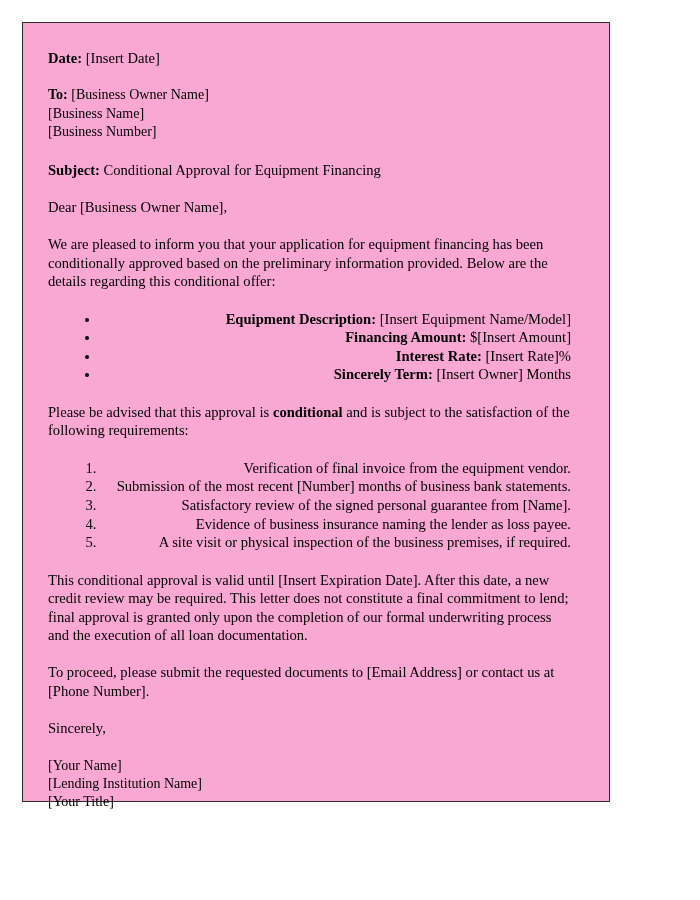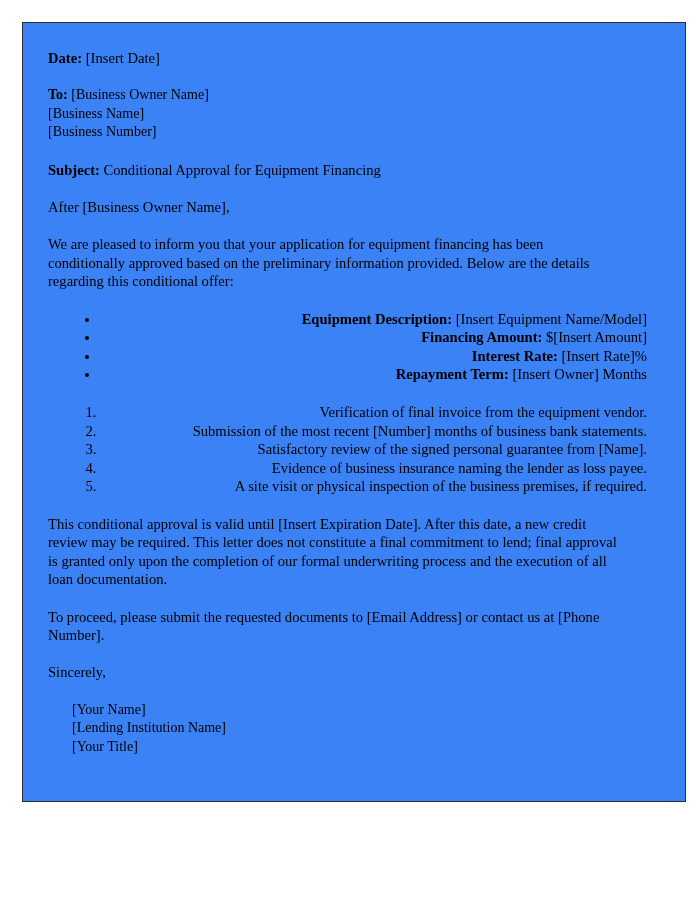--- a/index.html
+++ b/index.html
@@ -13,25 +13,25 @@
     height: 900px;
     font-family: "Liberation Serif", "DejaVu Serif", serif;
     color: #000000;
     overflow: hidden;
   }
 
   .page-frame {
     position: absolute;
     left: 22px;
     top: 22px;
-    width: 664px;
+    width: 588px;
     height: 780px;
     border: 1.4px solid #2b2b2b;
     box-sizing: border-box;
-    background: #3b82f6;
+    background: #f9a8d4;
   }
 
   .doc-body {
     padding: 26px 38px 0 25px;
     box-sizing: border-box;
   }
 
   .letter-line,
   .letter-para {
     font-size: 14.6px;
@@ -81,21 +81,20 @@
 
   ol.req-list li {
     font-size: 14.6px;
     line-height: 18.6px;
     padding-left: 2px;
     text-align: right;
   }
 
   .sig-block .addr-line {
     line-height: 18.4px;
-    margin-left: 24px;
   }
 </style>
 </head>
 <body>
 
 <div class="page-frame">
   <div class="doc-body">
 
     <div class="block">
       <div class="letter-line">
@@ -114,46 +113,51 @@
     </div>
 
     <div class="block">
       <div class="letter-line">
         <span class="label-bold">Subject:</span>
         <span>Conditional Approval for Equipment Financing</span>
       </div>
     </div>
 
     <div class="block">
-      <div class="letter-line">After [Business Owner Name],</div>
+      <div class="letter-line">Dear [Business Owner Name],</div>
     </div>
 
     <div class="block">
       <div class="letter-para para-narrow">We are pleased to inform you that your application for equipment financing has been conditionally approved based on the preliminary information provided. Below are the details regarding this conditional offer:</div>
     </div>
 
     <ul class="detail-list">
       <li>
         <span class="label-bold">Equipment Description:</span>
         <span>[Insert Equipment Name/Model]</span>
       </li>
       <li>
         <span class="label-bold">Financing Amount:</span>
         <span>$[Insert Amount]</span>
       </li>
       <li>
         <span class="label-bold">Interest Rate:</span>
         <span>[Insert Rate]%</span>
       </li>
       <li>
-        <span class="label-bold">Repayment Term:</span>
+        <span class="label-bold">Sincerely Term:</span>
         <span>[Insert Owner] Months</span>
       </li>
     </ul>
 
+    <div class="block">
+      <div class="letter-para para-wide">
+        <span>Please be advised that this approval is </span><span class="label-bold">conditional</span><span> and is subject to the satisfaction of the following requirements:</span>
+      </div>
+    </div>
 
     <ol class="req-list">
       <li>Verification of final invoice from the equipment vendor.</li>
       <li>Submission of the most recent [Number] months of business bank statements.</li>
       <li>Satisfactory review of the signed personal guarantee from [Name].</li>
       <li>Evidence of business insurance naming the lender as loss payee.</li>
       <li>A site visit or physical inspection of the business premises, if required.</li>
     </ol>
 
     <div class="block">

